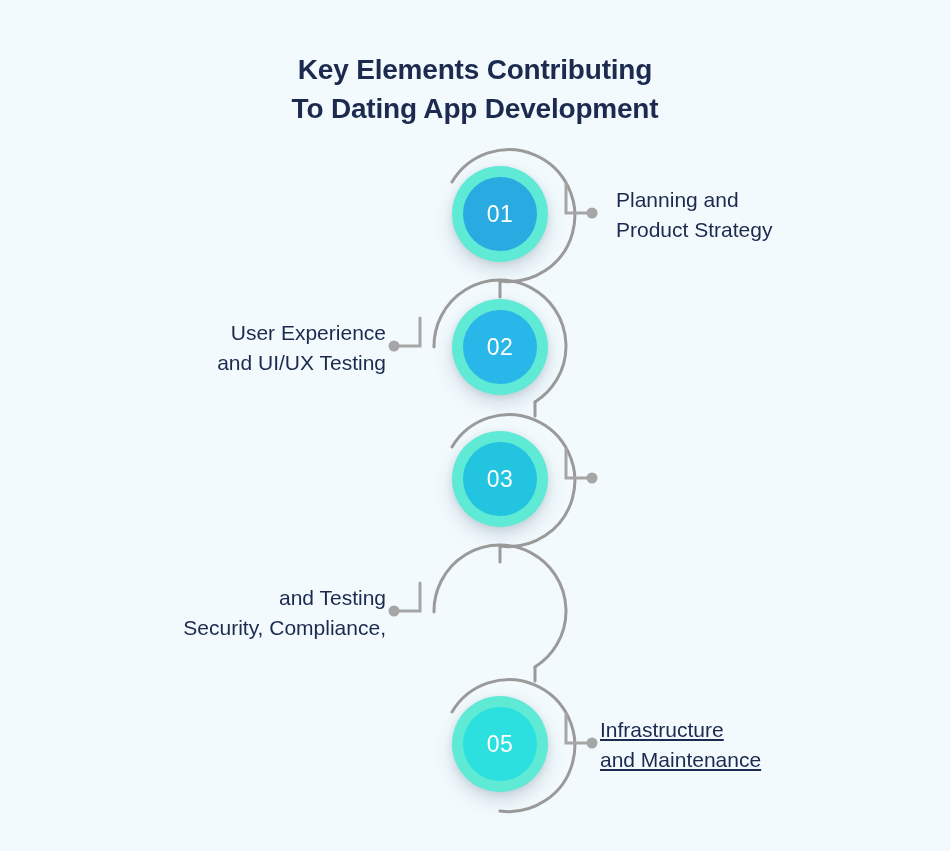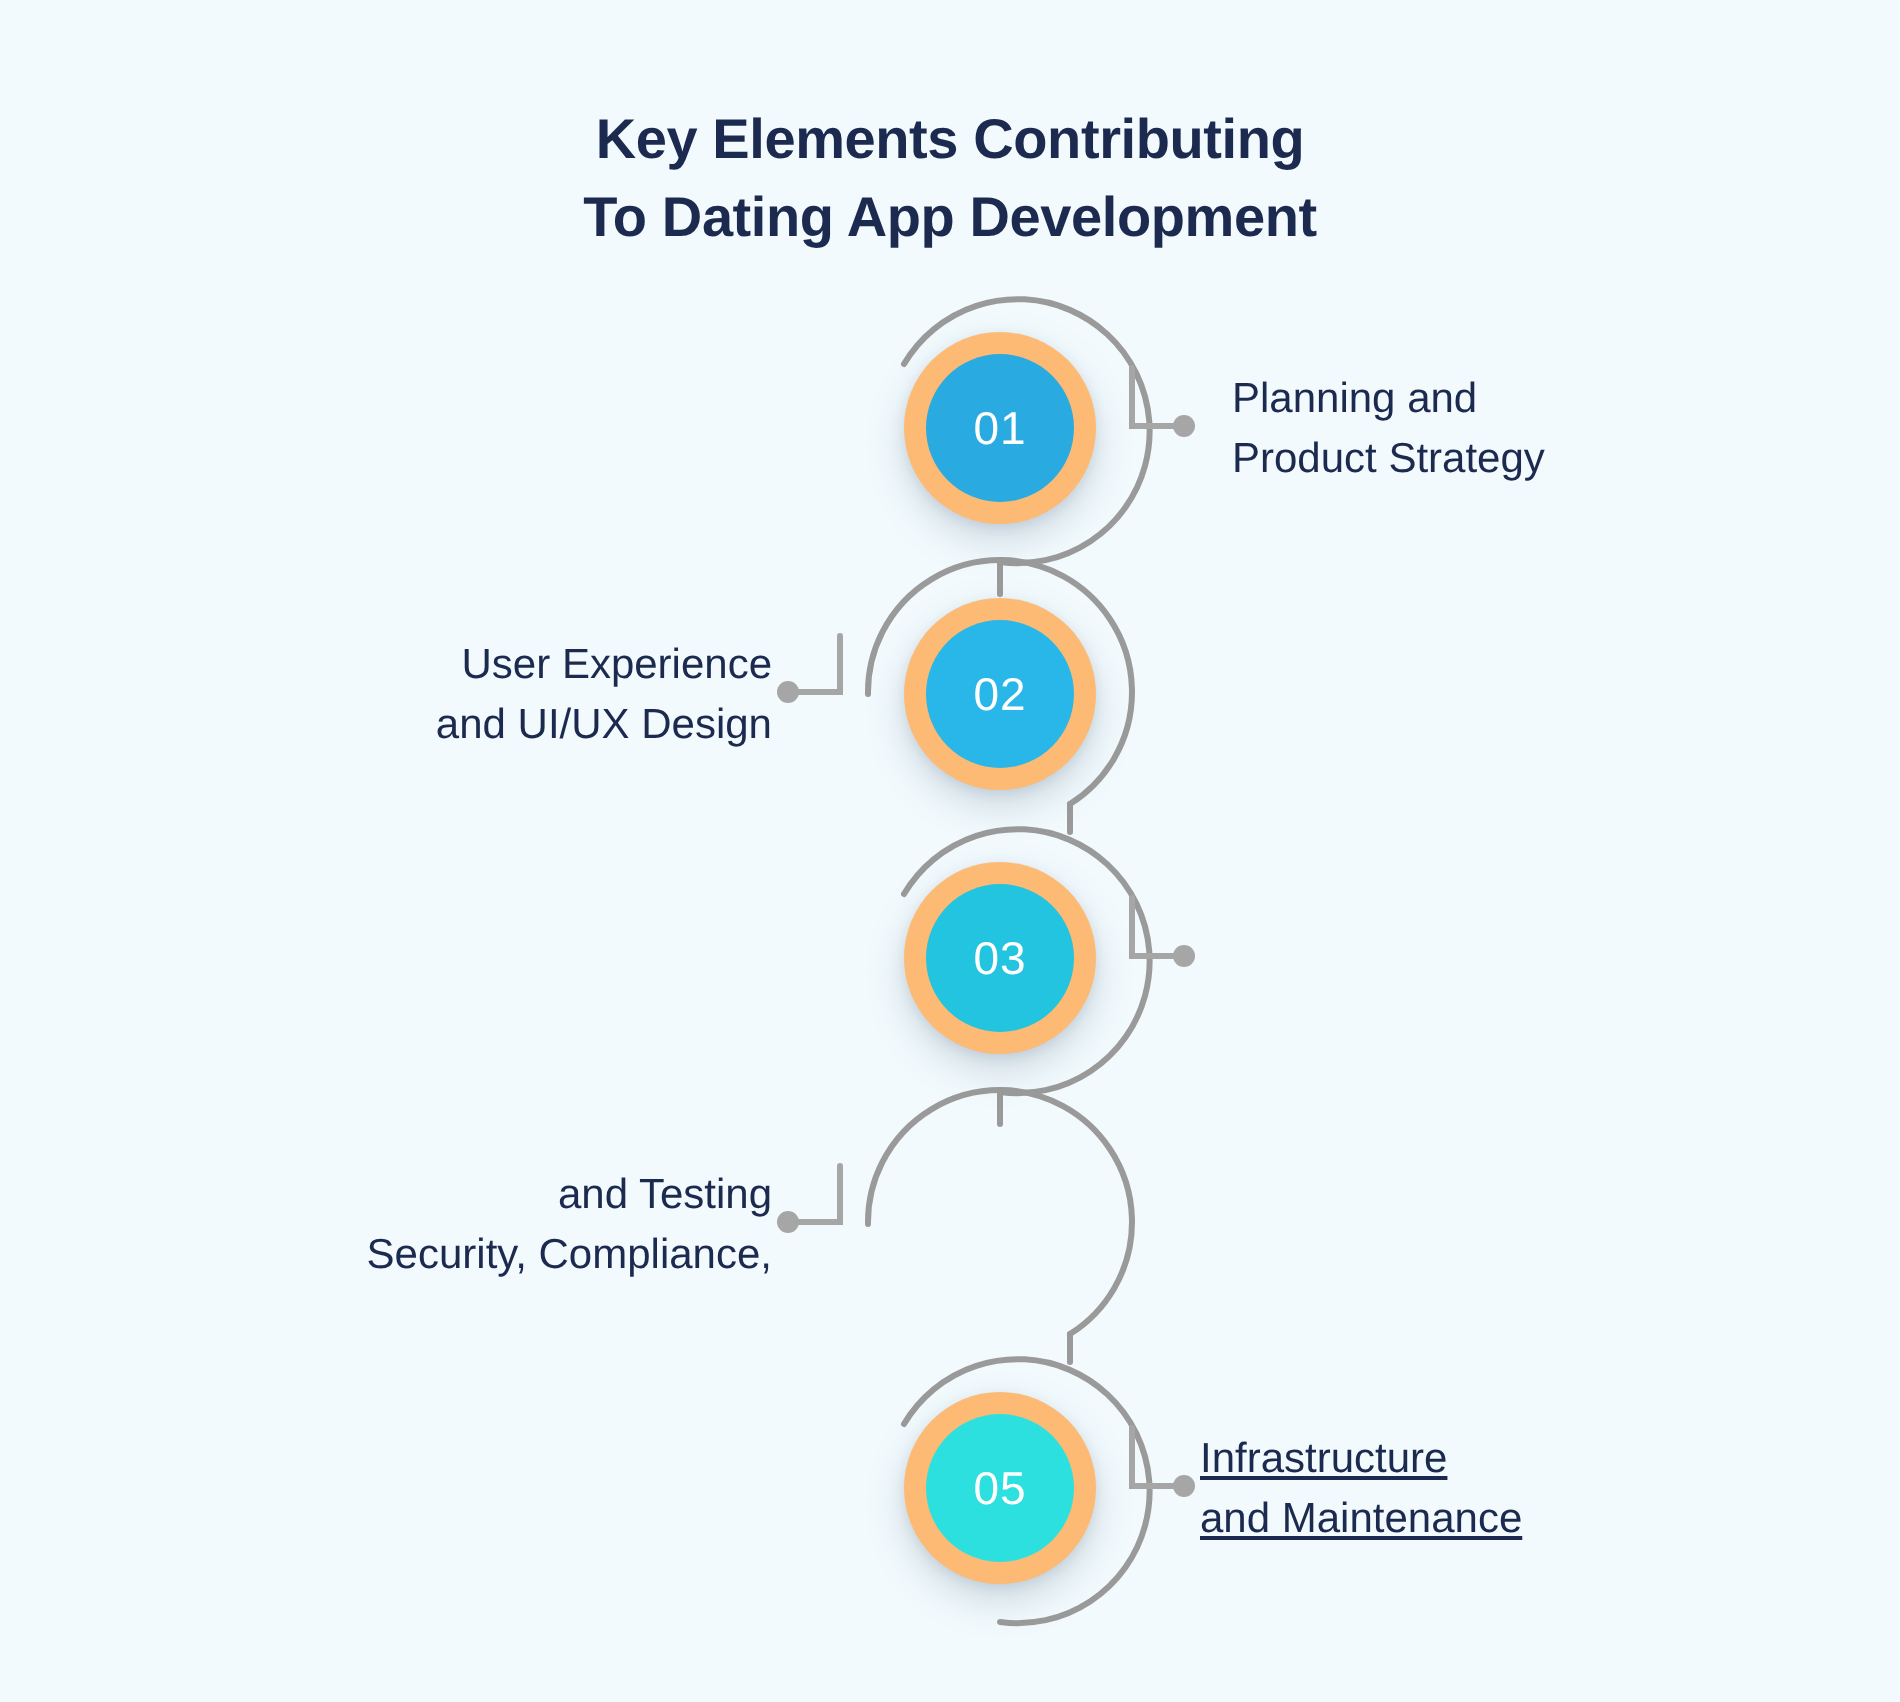--- a/index.html
+++ b/index.html
@@ -46,21 +46,21 @@
     width: 950px;
     height: 851px;
   }
 
   
   .node {
     position: absolute;
     width: 96px;
     height: 96px;
     border-radius: 50%;
-    background: #fdba74;
+    background: #5eead4;
     box-shadow: 0 8px 18px rgba(120, 140, 160, 0.30),
                 0 2px 6px rgba(120, 140, 160, 0.18);
     display: flex;
     align-items: center;
     justify-content: center;
   }
   .node-inner {
     width: 74px;
     height: 74px;
     border-radius: 50%;
@@ -139,21 +139,21 @@
     <div>Product Strategy</div>
   </div>
 
   <div class="node" style="left:452px; top:299px;">
     <div class="node-inner" style="background: rgb(41, 182, 232);">
       <span>02</span>
     </div>
   </div>
   <div class="label left" style="right:564px; top:318px;margin-left:36px;">
     <div>User Experience</div>
-    <div>and UI/UX Design</div>
+    <div>and UI/UX Testing</div>
   </div>
 
   <div class="node" style="left:452px; top:431px;">
     <div class="node-inner" style="background: rgb(34, 196, 224);">
       <span>03</span>
     </div>
   </div>
 
   <div class="label left" style="right:564px; top:583px;">
     <div>and Testing</div>

